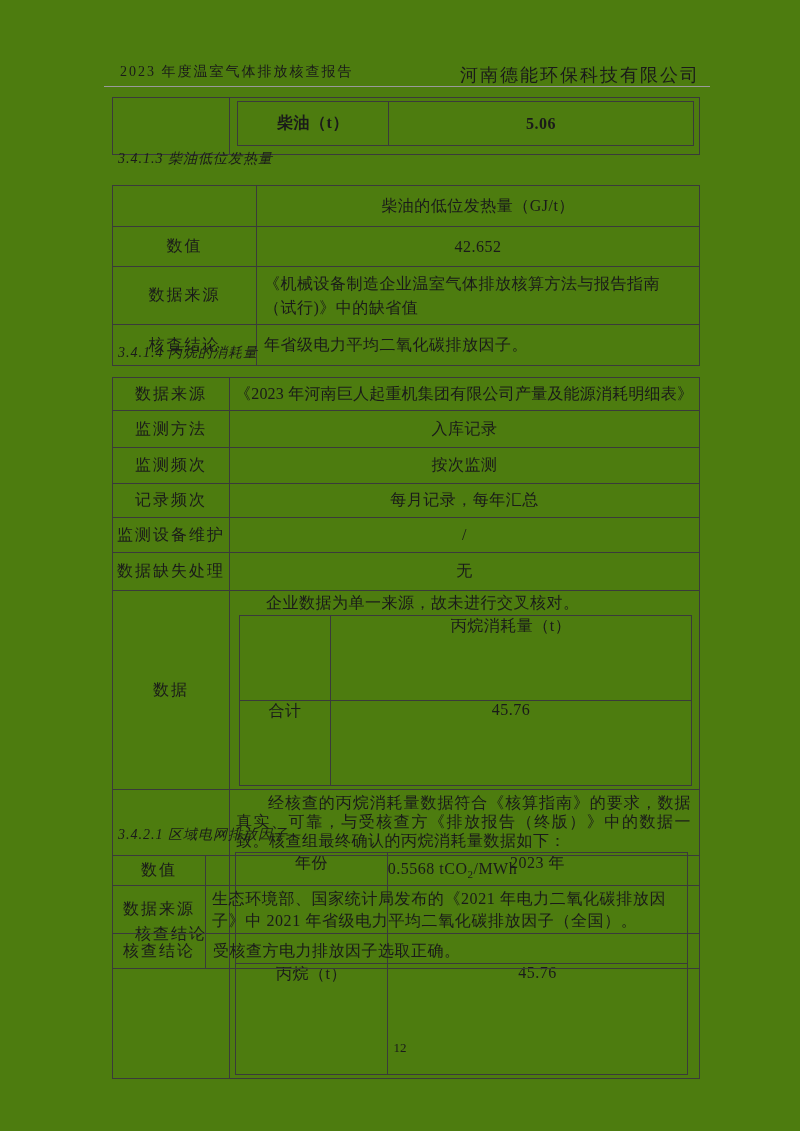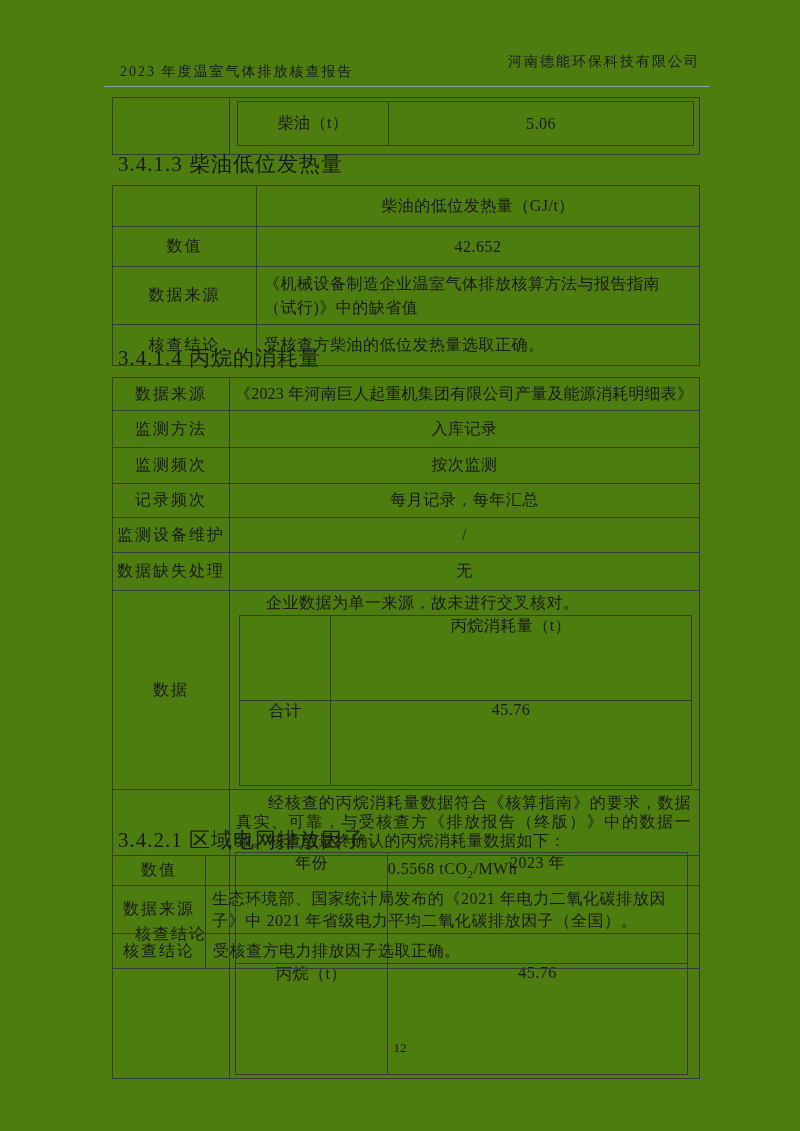--- a/index.html
+++ b/index.html
@@ -3,42 +3,42 @@
 <meta charset="utf-8">
 <style>
   html,body { margin:0; padding:0; background:#ffffff; }
   .page {
     position:relative; width:800px; height:1131px; background:#4d7c0f;
     font-family:"Liberation Serif","DejaVu Serif",serif;
     color:#1a1a1a; overflow:hidden;
   }
   
   .hdr-left  { position:absolute; top:63px; left:120px; font-size:14px; letter-spacing:2px; }
-  .hdr-right { position:absolute; top:53px; right:100px; font-size:14px; letter-spacing:2px; }
+  .hdr-right { position:absolute; top:63px; right:100px; font-size:18px; letter-spacing:2px; }
   .hdr-rule  { position:absolute; top:86px; left:104px; width:606px; height:1px; background:#9a9a9a; }
   
-  .hx { position:absolute; left:118px; font-size:21px; letter-spacing:1px; white-space:nowrap; }
+  .hx { position:absolute; left:118px; font-size:14px; letter-spacing:1px; white-space:nowrap;font-style:italic; }
   #h-3413 { top:150px; }
   #h-3414 { top:344px; }
   #h-342  { top:796px; }
   #h-3421 { top:826px; }
   
   table { border-collapse:collapse; table-layout:fixed; }
   td {
     border:1px solid #3a3a3a; font-size:16px; vertical-align:middle;
     padding:0; overflow:hidden; letter-spacing:0.5px;
   }
   .lbl { text-align:center; letter-spacing:2px; }
   .ctr { text-align:center; }
   .lft { text-align:left; padding:2px 8px 2px 7px; line-height:24px; }
   .outer { position:absolute; left:112px; width:588px; }
   
   #tbl-carry { top:97px; height:45px; }
   #tbl-carry td { height:43px; }
-  .carry-inner { margin:3px 5px 8px 7px; width:calc(100% - 12px); }
+  .carry-inner { margin:3px 5px 8px 7px; width:calc(100% - 12px);font-weight:bold; }
   .carry-inner td { height:33px; }
   
   #tbl-3413 { top:185px; }
   #tbl-3413 .r1 td { height:40px; }
   #tbl-3413 .r2 td { height:39px; }
   #tbl-3413 .r3 td { height:53px; }
   #tbl-3413 .r4 td { height:36px; }
   
   #tbl-3414 { top:377px; }
   #tbl-3414 .r1 td { height:32px; }
@@ -107,21 +107,21 @@
     <tr class="r2">
       <td class="lbl">数值</td>
       <td class="ctr">42.652</td>
     </tr>
     <tr class="r3">
       <td class="lbl">数据来源</td>
       <td class="lft">《机械设备制造企业温室气体排放核算方法与报告指南（试行)》中的缺省值</td>
     </tr>
     <tr class="r4">
       <td class="lbl">核查结论</td>
-      <td class="lft">受核查方柴油的低位发热量选取正确。</td>
+      <td class="lft">年省级电力平均二氧化碳排放因子。</td>
     </tr>
   </tbody>
     </table>
 
   <div class="hx" id="h-3414">3.4.1.4 丙烷的消耗量</div>
   <table class="outer" id="tbl-3414">
     <tbody>
         <tr class="r1">
       <td class="lbl" style="width:116px">数据来源</td>
       <td>

